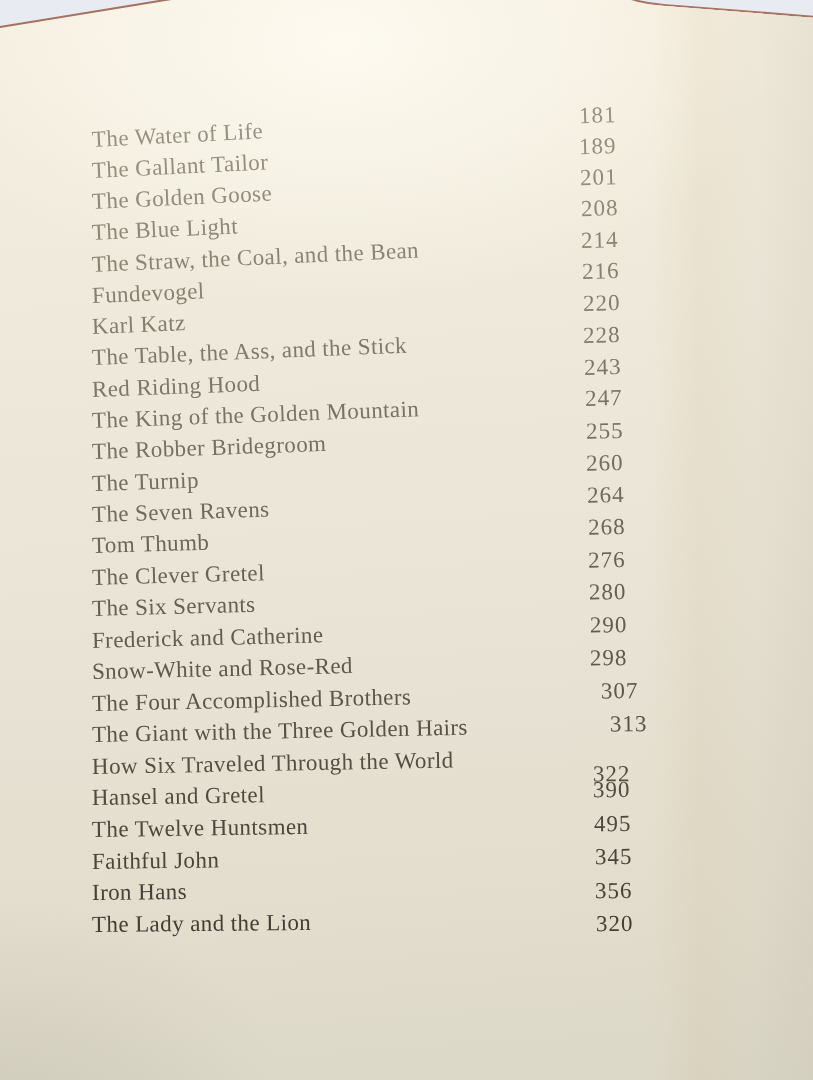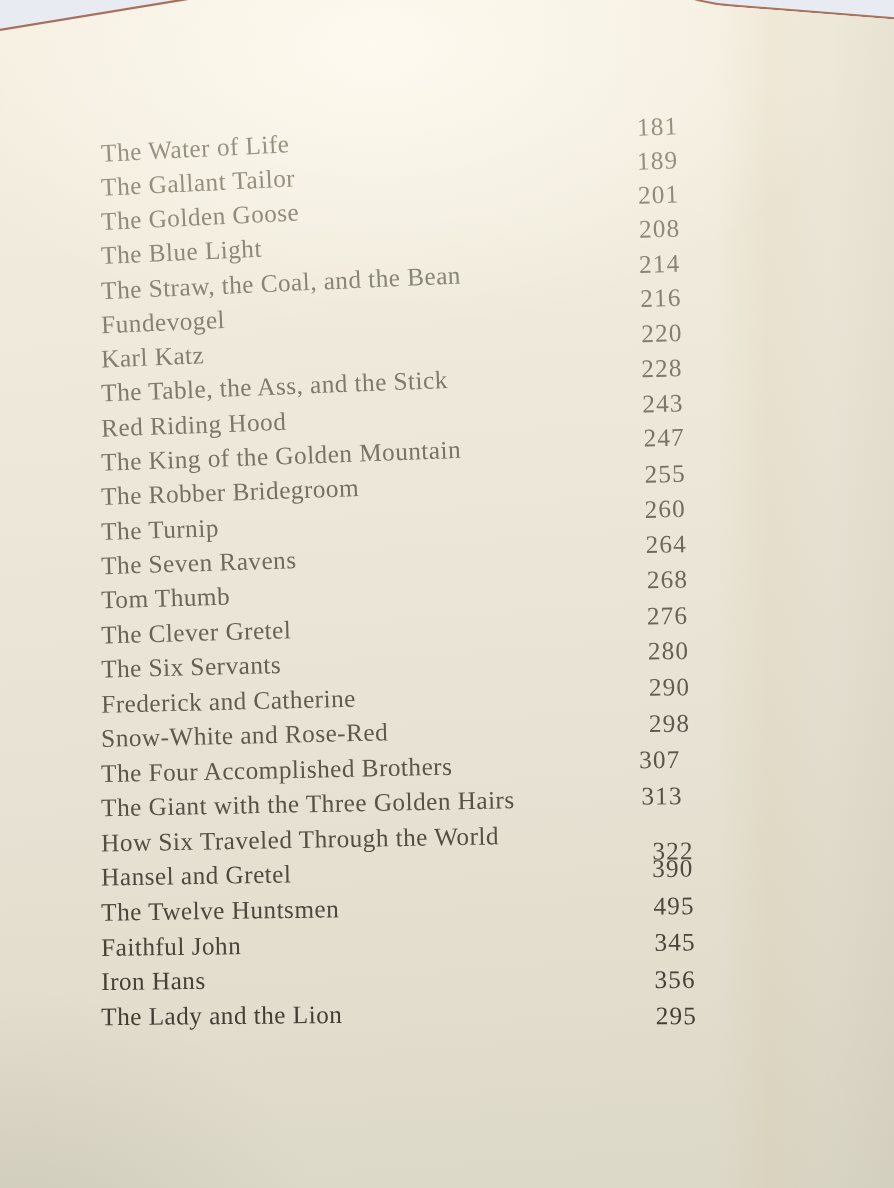--- a/index.html
+++ b/index.html
@@ -139,26 +139,26 @@
     <span class="toc-page" style="top: 613.08px; right: 185.8px; color: rgb(97, 92, 79); transform: rotate(-0.88deg); text-align: right;">290</span>
   </div>
 
   <div class="toc-entry">
     <span class="toc-title" style="top: 660.168px; color: rgb(93, 89, 76); transform: rotate(-1.302deg);">Snow-White and Rose-Red</span>
     <span class="toc-page" style="top: 645.895px; right: 185.1px; color: rgb(93, 89, 76); transform: rotate(-0.81deg); text-align: right;">298</span>
   </div>
 
   <div class="toc-entry">
     <span class="toc-title" style="top: 691.688px; color: rgb(90, 86, 73); transform: rotate(-1.208deg);">The Four Accomplished Brothers</span>
-    <span class="toc-page" style="top: 678.82px; right: 195px; color: rgb(90, 86, 73); transform: rotate(-0.74deg);">307</span>
+    <span class="toc-page" style="top: 678.82px; right: 175px; color: rgb(90, 86, 73); transform: rotate(-0.74deg);">307</span>
   </div>
 
   <div class="toc-entry">
     <span class="toc-title" style="top: 723.232px; color: rgb(86, 82, 70); transform: rotate(-1.114deg);">The Giant with the Three Golden Hairs</span>
-    <span class="toc-page" style="top: 711.855px; right: 193px; color: rgb(86, 82, 70); transform: rotate(-0.67deg);">313</span>
+    <span class="toc-page" style="top: 711.855px; right: 166px; color: rgb(86, 82, 70); transform: rotate(-0.67deg);">313</span>
   </div>
 
   <div class="toc-entry">
     <span class="toc-title" style="top: 754.8px; color: rgb(83, 79, 67); transform: rotate(-1.02deg);">How Six Traveled Through the World</span>
     <span class="toc-page" style="top: 762px; right: 183px; color: rgb(83, 79, 67); transform: rotate(-0.6deg);">322</span>
   </div>
 
   <div class="toc-entry">
     <span class="toc-title" style="top: 786.392px; color: rgb(80, 75, 64); transform: rotate(-0.926deg);">Hansel and Gretel</span>
     <span class="toc-page" style="top: 778.255px; right: 182.3px; color: rgb(80, 75, 64); transform: rotate(-0.53deg);">390</span>
@@ -174,19 +174,19 @@
     <span class="toc-page" style="top: 845.095px; right: 180.9px; color: rgb(73, 69, 58); transform: rotate(-0.39deg);">345</span>
   </div>
 
   <div class="toc-entry">
     <span class="toc-title" style="top: 881.312px; color: rgb(69, 65, 55); transform: rotate(-0.644deg);">Iron Hans</span>
     <span class="toc-page" style="top: 878.68px; right: 180.2px; color: rgb(69, 65, 55); transform: rotate(-0.32deg); margin-left: 16px;">356</span>
   </div>
 
   <div class="toc-entry">
     <span class="toc-title" style="top: 913px; color: rgb(66, 62, 52); transform: rotate(-0.55deg);">The Lady and the Lion</span>
-    <span class="toc-page" style="top: 912.375px; right: 179.5px; color: rgb(66, 62, 52); transform: rotate(-0.25deg);">295</span>
+    <span class="toc-page" style="top: 912.375px; right: 179.5px; color: rgb(66, 62, 52); transform: rotate(-0.25deg);">320</span>
   </div>
 </div>
   </div>
   <div class="corner-tl"></div>
   <div class="corner-tr"></div>
 </div>
 
 </body></html>

